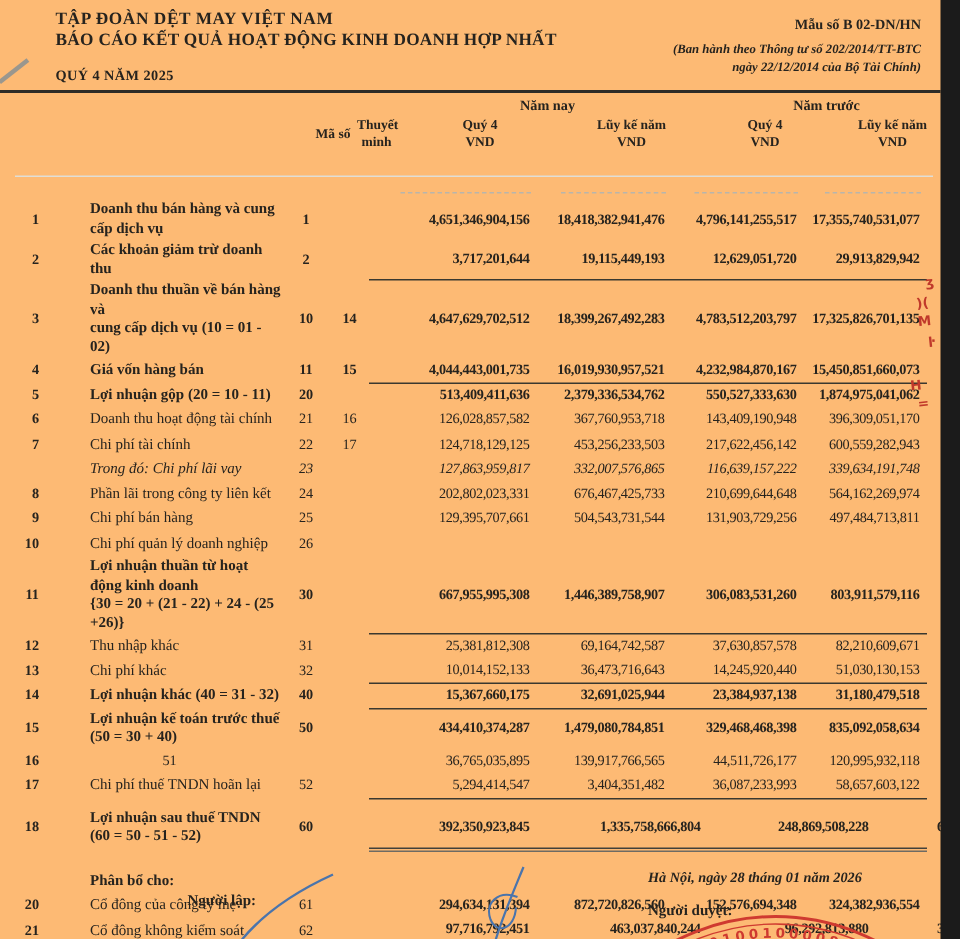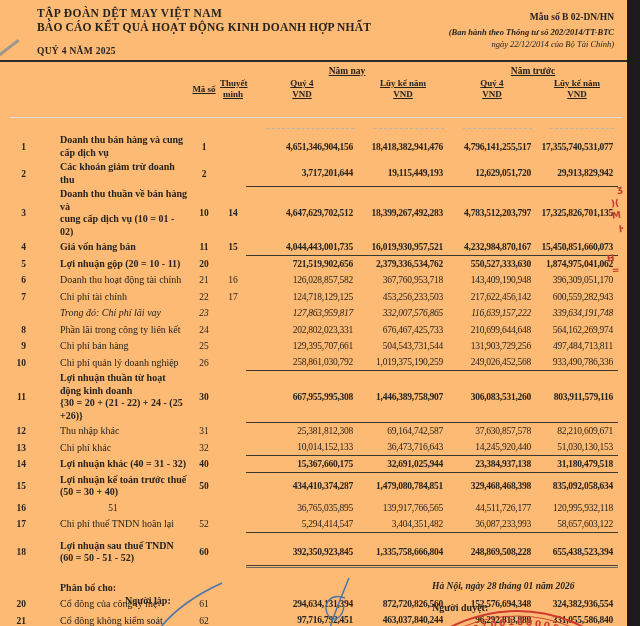--- a/index.html
+++ b/index.html
@@ -8,28 +8,28 @@
   .right-strip{position:absolute;top:0;right:0;width:13px;height:626px;background:#1b1b1b;z-index:6;}
   .corner-mark{position:absolute;left:-3px;top:46px;width:24px;height:2.5px;background:#9a978e;
         transform:rotate(-38deg);z-index:1;}
 
   
   .company{position:absolute;left:37px;top:7px;font-weight:bold;font-size:11.5px;letter-spacing:.4px;}
   .title{position:absolute;left:37px;top:21px;font-weight:bold;font-size:11.5px;letter-spacing:.2px;}
   .period{position:absolute;left:37px;top:46px;font-weight:bold;font-size:9.5px;letter-spacing:.3px;}
   .form-no{position:absolute;right:26px;top:12px;font-weight:bold;font-size:9.5px;}
   .form-note1{position:absolute;right:26px;top:27px;font-style:italic;font-weight:600;font-size:8.5px;}
-  .form-note2{position:absolute;right:26px;top:39px;font-style:italic;font-weight:400;font-size:8.5px;}
+  .form-note2{position:absolute;right:26px;top:39px;font-style:italic;font-weight:700;font-size:8.5px;}
   .hdr-rule{position:absolute;left:0;top:60px;width:627px;height:2px;background:#2e2c27;}
 
   
   .grid{display:grid;grid-template-columns:30px 150px 32px 26px 112px 90px 88px 82px;padding-left:8px;}
 
   
-  .thead{position:absolute;left:0;top:66px;right:13px;text-decoration:underline;}
+  .thead{position:absolute;left:18px;top:66px;right:13px;}
   .th-groups{align-items:end;}
   .gh{font-weight:bold;font-size:9.5px;text-align:center;}
   .gh.nn{grid-column:5/7;} .gh.nt{grid-column:7/9;}
   .th-cols{margin-top:2px;align-items:center;}
   .th{font-weight:bold;font-size:9px;text-align:center;line-height:11px;}
   .th-ms{grid-column:3;} .th-tm{grid-column:4;}
   .scan-line{position:absolute;left:10px;top:117px;width:612px;height:1px;background:#e0ded6;}
   .th-dashes{position:absolute;left:0;top:128px;right:13px;}
   .dash{grid-row:1;border-top:1.6px dashed #b8b5ac;width:78%;margin-left:auto;margin-right:4px;}
   .dash.d1{grid-column:5;} .dash.d2{grid-column:6;} .dash.d3{grid-column:7;} .dash.d4{grid-column:8;}
@@ -42,21 +42,21 @@
   .c-ms,.c-tm{text-align:center;font-size:9.5px;align-self:center;}
   .row.b .c-label,.row.b .c-ms,.row.b .c-tm{font-weight:bold;}
   .row.it .c-label,.row.it .c-ms,.row.it .v{font-style:italic;}
   .row.sec .c-label{font-weight:bold;}
   .vals{grid-column:5/9;display:grid;grid-template-columns:112px 90px 88px 82px;
         align-self:stretch;align-items:center;position:relative;}
   .v{text-align:right;padding-right:5px;white-space:nowrap;font-size:9.5px;
      letter-spacing:-0.25px;position:relative;}
   .row.b .v,.v.vb{font-weight:bold;}
   .vals.rl{border-bottom:1.3px solid #3a382f;}
-  .vals.dbl{border-bottom:1.4px solid #43413a;}
+  .vals.dbl{border-bottom:1.4px solid #43413a;gap:24px;}
   .vals.dbl::after{content:"";position:absolute;left:0;right:0;bottom:-3.6px;height:1.6px;background:#6e6b63;}
 
   
   .place-date{position:absolute;left:432px;top:581px;font-weight:bold;font-style:italic;font-size:9.5px;}
   .preparer{position:absolute;left:125px;top:595px;font-weight:bold;font-size:10px;}
   .approver{position:absolute;left:432px;top:602px;font-weight:bold;font-size:10px;}
   .overlay{position:absolute;left:0;top:0;width:640px;height:626px;z-index:4;pointer-events:none;}
   .emark{position:absolute;color:#c0392b;font-weight:bold;font-size:9px;z-index:4;
          font-family:"DejaVu Sans", sans-serif;transform:rotate(-6deg);line-height:9px;}
 </style>
@@ -168,21 +168,21 @@
         </div>
       </div>
       <div class="row grid b">
         <div class="c-no">5</div>
         <div class="c-label">
           <div>Lợi nhuận gộp (20 = 10 - 11)</div>
         </div>
         <div class="c-ms">20</div>
         <div class="c-tm"></div>
         <div class="vals">
-          <div class="v">721,519,902,656</div>
+          <div class="v">513,409,411,636</div>
           <div class="v">2,379,336,534,762</div>
           <div class="v">550,527,333,630</div>
           <div class="v">1,874,975,041,062</div>
         </div>
       </div>
       <div class="row grid">
         <div class="c-no">6</div>
         <div class="c-label">
           <div>Doanh thu hoạt động tài chính</div>
         </div>
@@ -251,26 +251,20 @@
           <div class="v">497,484,713,811</div>
         </div>
       </div>
       <div class="row grid">
         <div class="c-no">10</div>
         <div class="c-label">
           <div>Chi phí quản lý doanh nghiệp</div>
         </div>
         <div class="c-ms">26</div>
         <div class="c-tm"></div>
-        <div class="vals rl">
-          <div class="v">258,861,030,792</div>
-          <div class="v">1,019,375,190,259</div>
-          <div class="v">249,026,452,568</div>
-          <div class="v">933,490,786,336</div>
-        </div>
       </div>
       <div class="row grid b">
         <div class="c-no">11</div>
         <div class="c-label">
           <div>Lợi nhuận thuần từ hoạt động kinh doanh</div>
           <div>{30 = 20 + (21 - 22) + 24 - (25 +26)}</div>
         </div>
         <div class="c-ms">30</div>
         <div class="c-tm"></div>
         <div class="vals rl">

